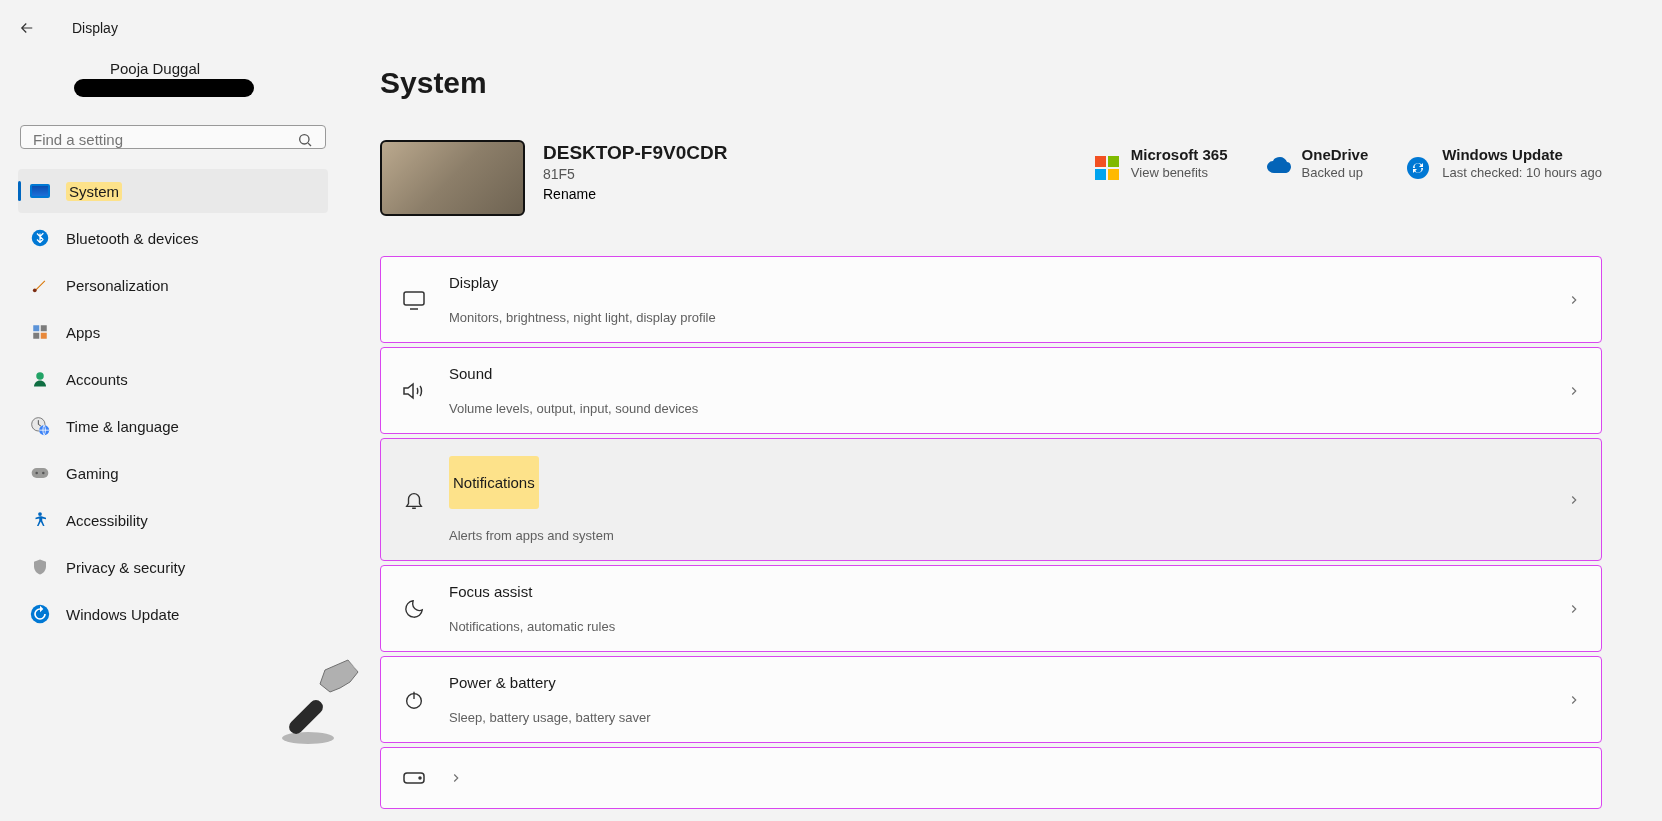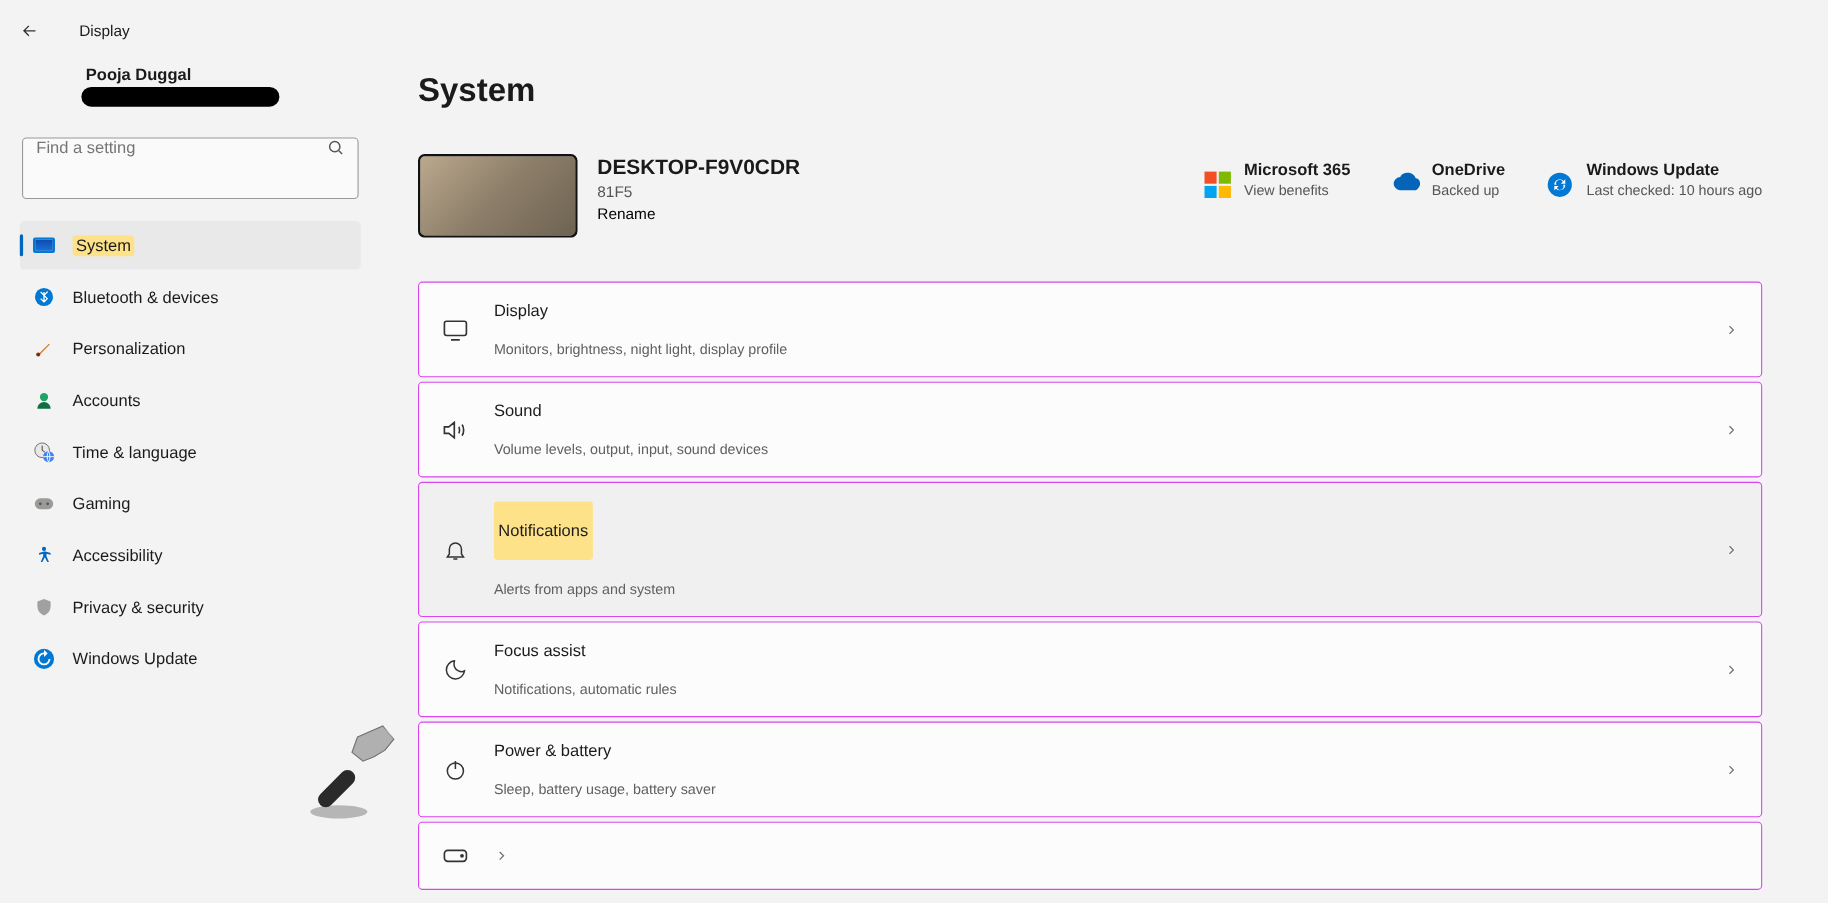--- a/index.html
+++ b/index.html
@@ -6,24 +6,24 @@
     body { background: #f3f3f3; color: #1a1a1a; width: 1662px; height: 821px; overflow: hidden; }
     
     .titlebar { display: flex; align-items: center; padding: 10px 18px; height: 56px; }
     .back-btn { width: 36px; height: 36px; display: flex; align-items: center; justify-content: flex-start; cursor: pointer; }
     .titlebar-label { font-size: 14px; margin-left: 18px; }
     
     .container { display: flex; height: calc(100% - 56px); }
     
     .sidebar { width: 340px; padding: 0 12px 0 18px; flex-shrink: 0; }
     .user-block { padding: 4px 8px 16px 60px; position: relative; }
-    .user-name { font-weight: 700; font-size: 15px; }
+    .user-name { font-weight: 400; font-size: 15px; margin-left: 32px; }
     .user-email-redacted { width: 180px; height: 18px; background: #000; border-radius: 9px; margin-top: 2px; margin-left: -4px; }
     
-    .search-box { display: flex; align-items: flex-start; border: 1px solid #999; border-radius: 4px; background: #fafafa; height: 56px; padding: 0 12px; margin: 12px 2px 20px 2px; }
+    .search-box { display: flex; align-items: flex-end; border: 1px solid #999; border-radius: 4px; background: #fafafa; height: 24px; padding: 0 12px; margin: 12px 2px 20px 2px; }
     .search-input { flex: 1; border: none; outline: none; background: transparent; font-size: 15px; color: #666; }
     .search-icon { width: 16px; height: 16px; }
     
     .nav-item { display: flex; align-items: center; height: 44px; padding: 0 12px; border-radius: 4px; cursor: pointer; position: relative; margin-bottom: 3px; }
     .nav-item.active { background: #e9e9e9; }
     .nav-item.active::before { content: ""; position: absolute; left: 0; top: 12px; bottom: 12px; width: 3px; background: #0067c0; border-radius: 2px; }
     .nav-icon { width: 20px; height: 20px; margin-right: 16px; display: flex; align-items: center; justify-content: center; }
     .nav-label { font-size: 15px; }
     .nav-label.highlight { background: #fde28a; border-radius: 3px; padding: 1px 3px; }
     
@@ -103,20 +103,31 @@
       <span class="nav-label">Bluetooth &amp; devices</span>
     </div>
     <div class="nav-item">
       <span class="nav-icon">
           <svg width="18" height="18" viewBox="0 0 24 24">
             <path d="M7 17l-3 4 4-3 11-11-1-1L7 17z" fill="#d97706"></path>
             <circle cx="5" cy="19" r="2.5" fill="#7c2d12"></circle>
           </svg>
         </span>
       <span class="nav-label">Personalization</span>
+    </div>
+    <div class="nav-item">
+      <span class="nav-icon">
+          <svg width="18" height="18" viewBox="0 0 24 24">
+            <rect x="3" y="3" width="8" height="8" fill="#5b93d8"></rect>
+            <rect x="13" y="3" width="8" height="8" fill="#7c7c7c"></rect>
+            <rect x="3" y="13" width="8" height="8" fill="#7c7c7c"></rect>
+            <rect x="13" y="13" width="8" height="8" fill="#e8883a"></rect>
+          </svg>
+        </span>
+      <span class="nav-label">Apps</span>
     </div>
     <div class="nav-item">
       <span class="nav-icon">
           <svg width="18" height="18" viewBox="0 0 24 24">
             <circle cx="12" cy="8" r="5" fill="#22a366"></circle>
             <path d="M4 22c0-4.4 3.6-8 8-8s8 3.6 8 8" fill="#0f6e42"></path>
           </svg>
         </span>
       <span class="nav-label">Accounts</span>
     </div>

